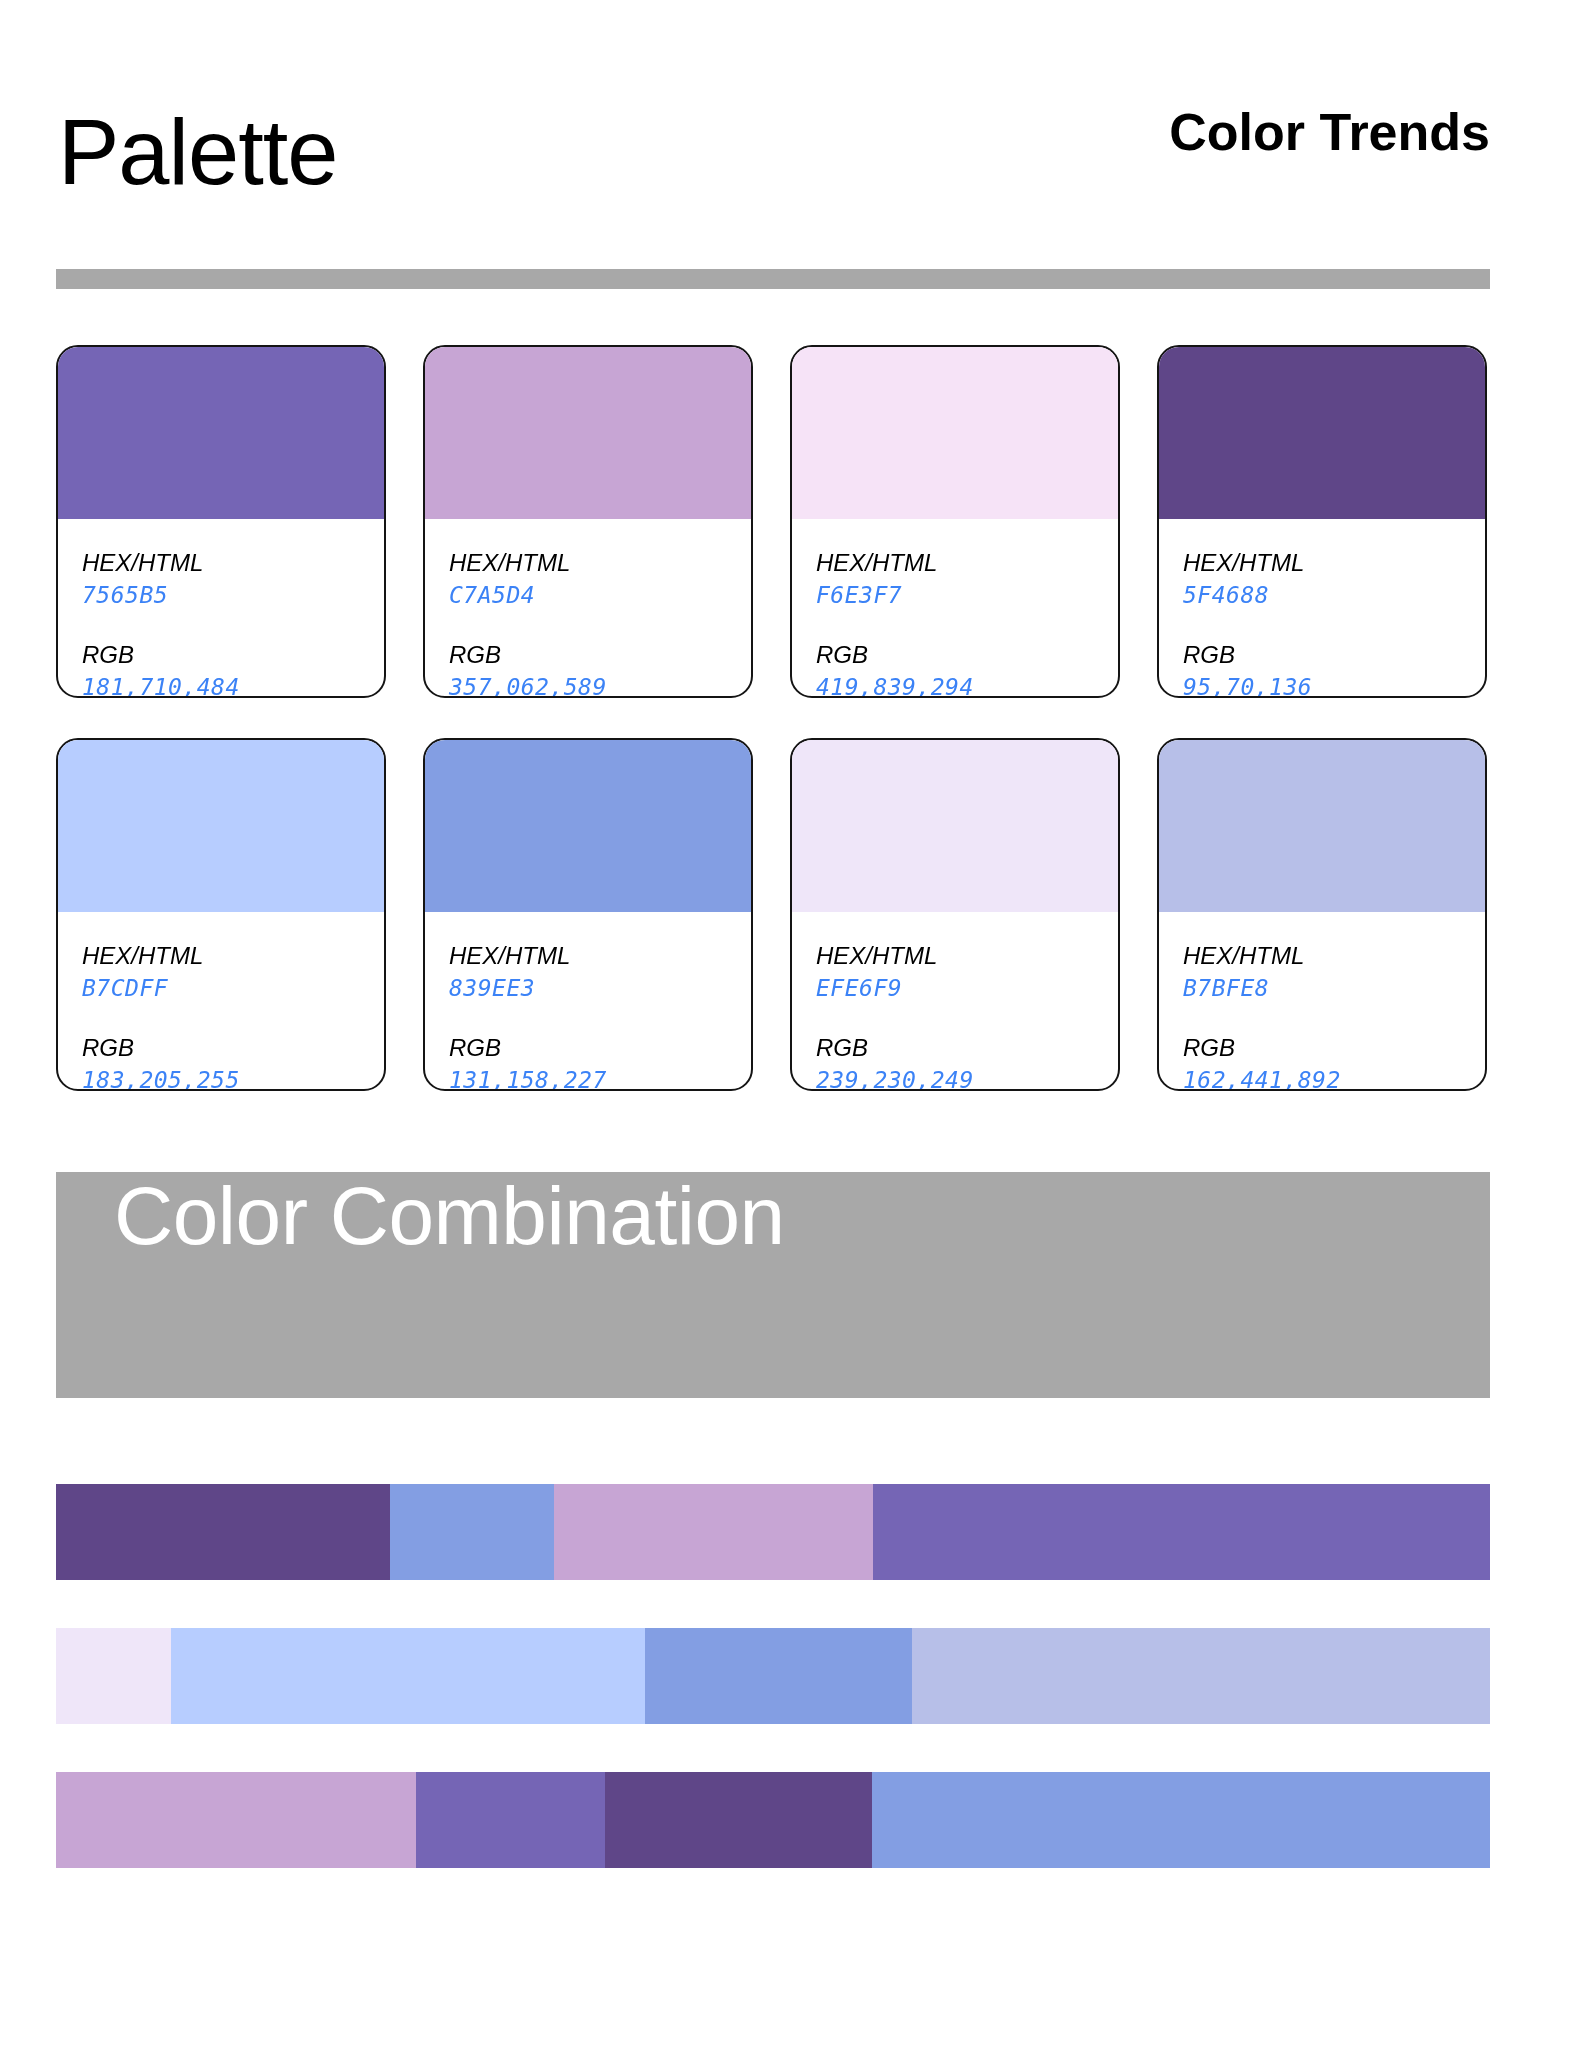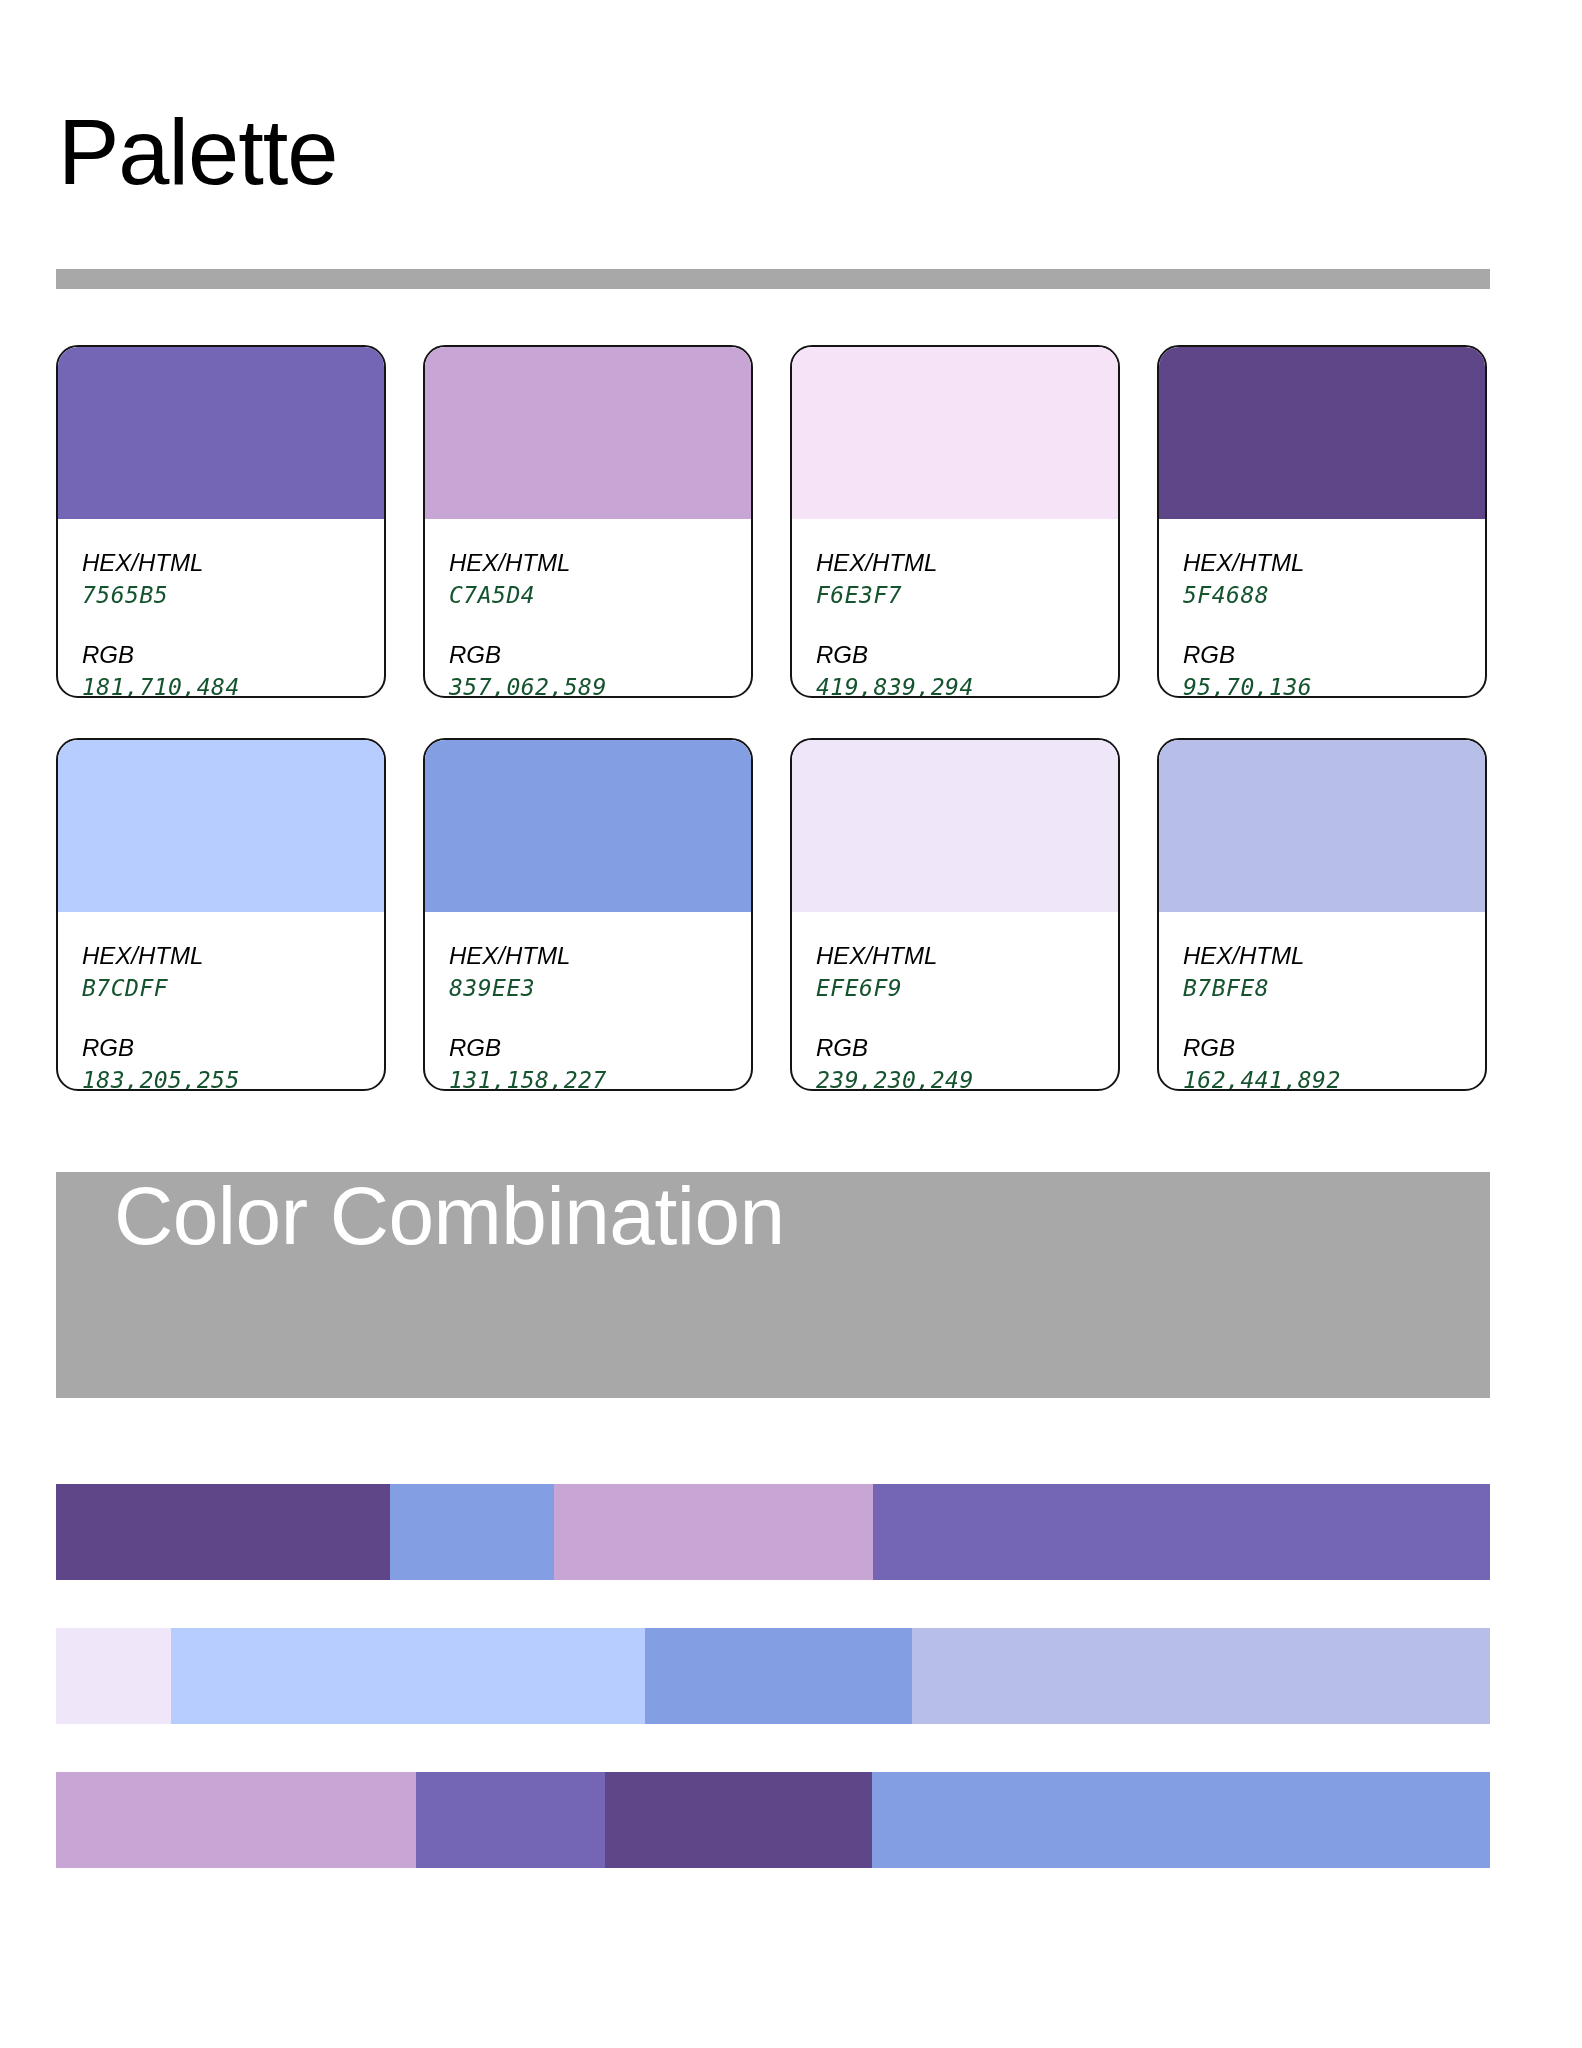--- a/index.html
+++ b/index.html
@@ -100,21 +100,21 @@
     font-size: 24px;
     line-height: 32px;
     font-weight: 400;
     color: #000000;
   }
   .info-value {
     font-family: "DejaVu Sans Mono", monospace;
     font-size: 23px;
     line-height: 32px;
     font-weight: 400;
-    color: #14532d;
+    color: #3b82f6;
     letter-spacing: 0.5px;
   }
   .info-gap {
     height: 28px;
   }
 
   
   .combo-banner {
     position: absolute;
     left: 56px;
@@ -150,20 +150,21 @@
     height: 100%;
   }
 </style>
 </head>
 <body>
 
 <div class="page">
 
   <div class="header">
     <div class="title-main">Palette</div>
+    <div class="title-sub">Color Trends</div>
   </div>
 
   <div class="header-rule"></div>
 
   <div class="swatch-grid" id="swatch-grid">
       <div class="swatch-card">
         <div class="swatch-color" style="background: rgb(117, 101, 181);"></div>
         <div class="swatch-info">
           <div class="info-label">HEX/HTML</div>
           <div class="info-value">7565B5</div>

